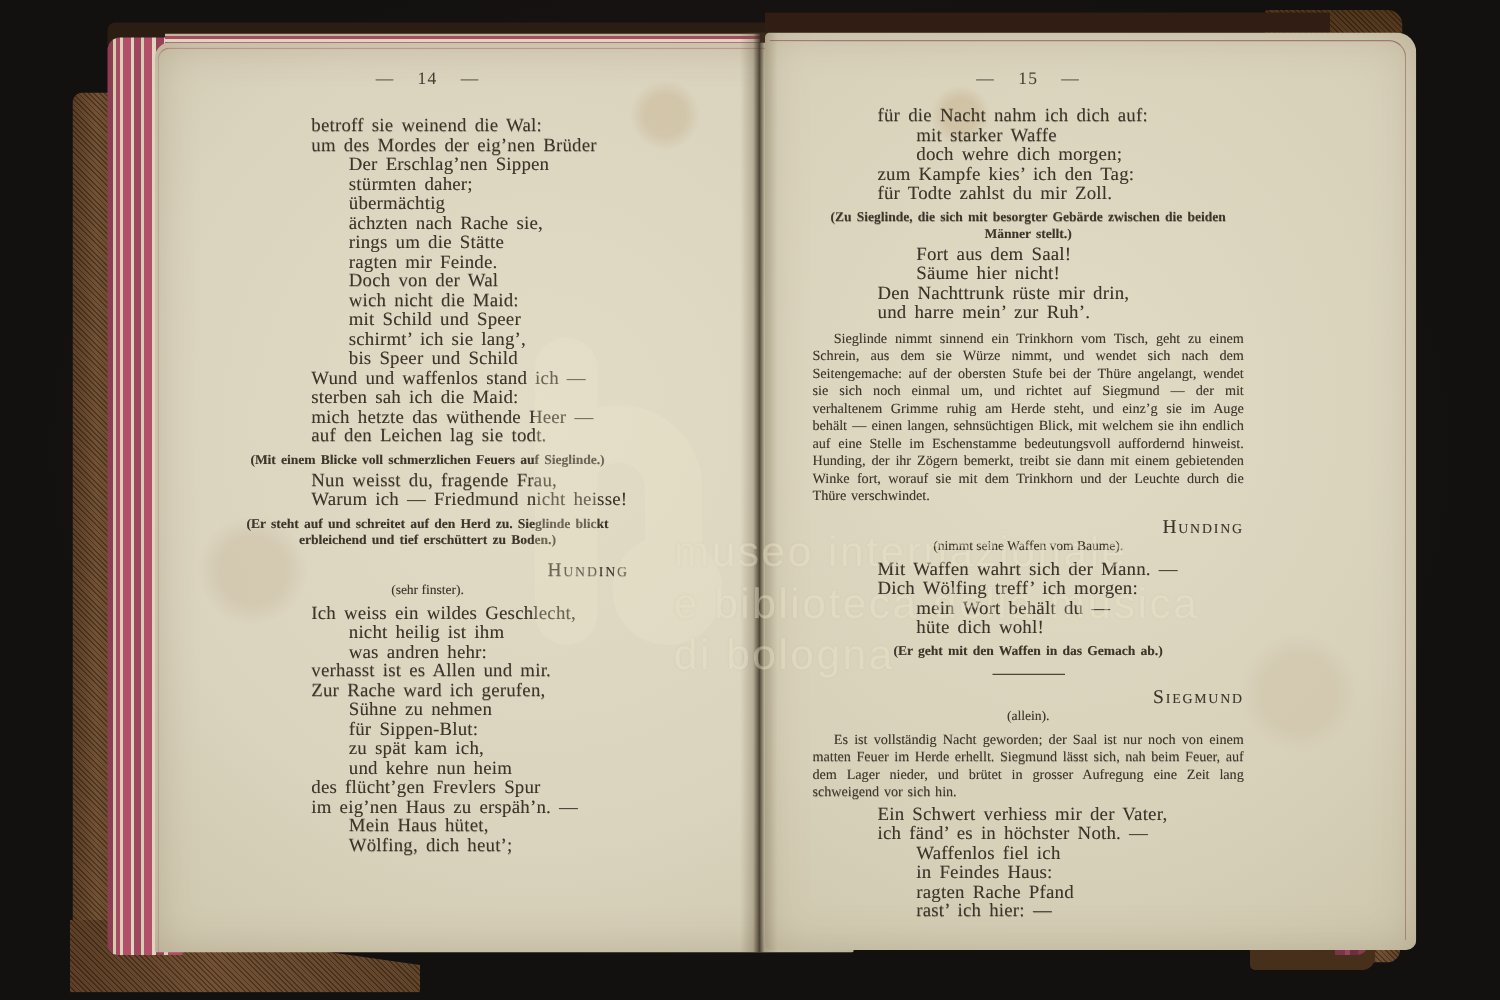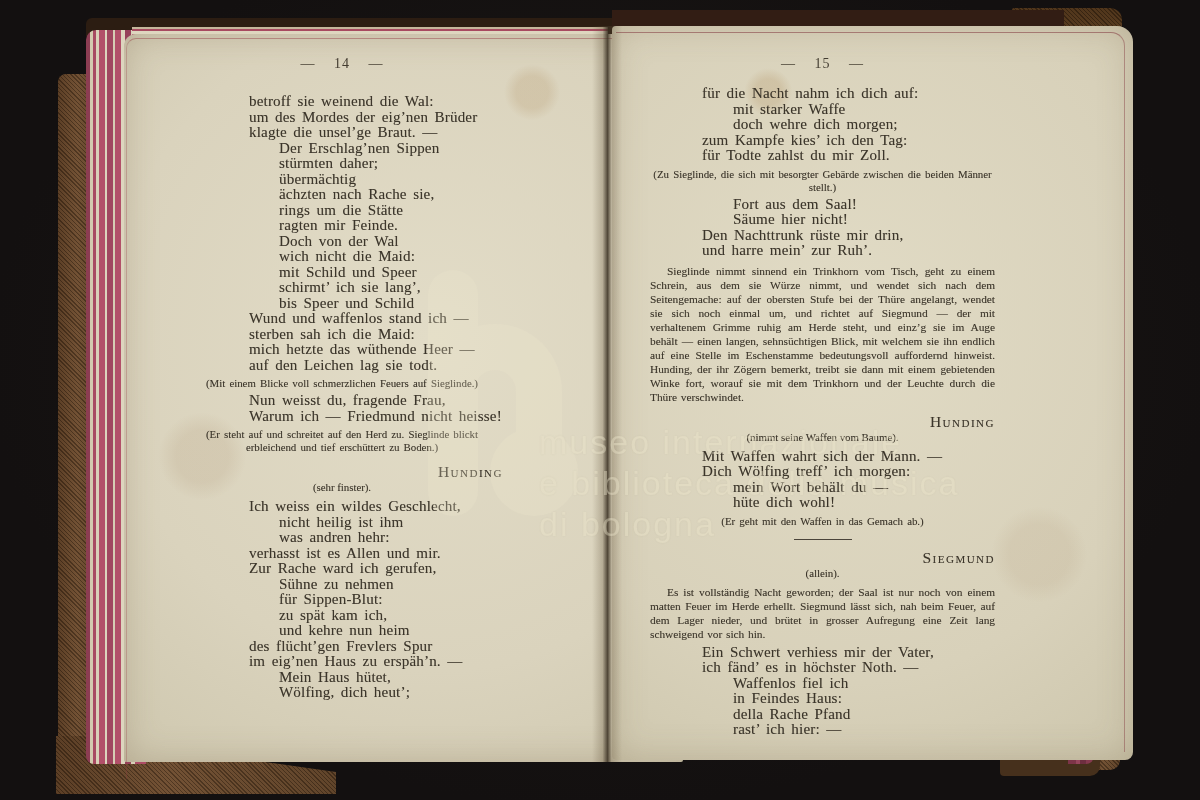--- a/index.html
+++ b/index.html
@@ -73,21 +73,21 @@
   .text-col{position:absolute;}
   .page-left .text-col{left:57px;top:60px;width:322px;}
   .page-right .text-col{left:38px;top:60px;width:345px;}
   .ln{text-shadow:.2px .2px 0 rgba(59,53,42,.35);}
   .v0,.v1{font-size:15px;line-height:15.5px;white-space:nowrap;
     word-spacing:2.5px;letter-spacing:.2px;}
   .page-left .v0{padding-left:68px;}
   .page-left .v1{padding-left:98px;}
   .page-right .v0{padding-left:52px;}
   .page-right .v1{padding-left:83px;}
-  .sd{font-size:10.8px;line-height:13px;text-align:center;margin:4px 0 3px;word-spacing:1.5px;}
+  .sd{font-size:10.8px;line-height:13px;text-align:center;margin:4px 0 3px;word-spacing:1.5px;font-weight:bold;}
   .h{font-variant:small-caps;font-size:15.5px;letter-spacing:1.5px;text-align:right;
     margin-top:9px;line-height:17px;}
   .sub{font-size:10.8px;line-height:13px;text-align:center;margin:1px 0 5px;}
   .p{font-size:11.3px;line-height:14px;text-align:justify;text-indent:17px;
     margin:5px 0 4px;word-spacing:1px;}
   .rule{width:58px;height:0;border-top:1.6px solid #4a443a;margin:11px auto 5px;}
 
   
   .watermark{position:absolute;left:424px;top:262px;width:420px;height:300px;
     z-index:6;pointer-events:none;opacity:.55;}
@@ -118,21 +118,20 @@
 
   <div class="edges-left"></div>
   <div class="edges-top"></div>
   <div class="edges-right"></div>
 
   <div class="page page-left">
     <div class="page-header">— 14 —</div>
     <div class="text-col">
         <div class="ln v0">betroff sie weinend die Wal:</div>
         <div class="ln v0">um des Mordes der eig’nen Brüder</div>
-        <div class="ln v0">klagte die unsel’ge Braut. —</div>
         <div class="ln v1">Der Erschlag’nen Sippen</div>
         <div class="ln v1">stürmten daher;</div>
         <div class="ln v1">übermächtig</div>
         <div class="ln v1">ächzten nach Rache sie,</div>
         <div class="ln v1">rings um die Stätte</div>
         <div class="ln v1">ragten mir Feinde.</div>
         <div class="ln v1">Doch von der Wal</div>
         <div class="ln v1">wich nicht die Maid:</div>
         <div class="ln v1">mit Schild und Speer</div>
         <div class="ln v1">schirmt’ ich sie lang’,</div>
@@ -185,21 +184,21 @@
         <div class="ln v1">hüte dich wohl!</div>
         <div class="ln sd">(Er geht mit den Waffen in das Gemach ab.)</div>
         <div class="ln rule"></div>
         <div class="ln h">Siegmund</div>
         <div class="ln sub">(allein).</div>
         <div class="ln p">Es ist vollständig Nacht geworden; der Saal ist nur noch von einem matten Feuer im Herde erhellt. Siegmund lässt sich, nah beim Feuer, auf dem Lager nieder, und brütet in grosser Aufregung eine Zeit lang schweigend vor sich hin.</div>
         <div class="ln v0">Ein Schwert verhiess mir der Vater,</div>
         <div class="ln v0">ich fänd’ es in höchster Noth. —</div>
         <div class="ln v1">Waffenlos fiel ich</div>
         <div class="ln v1">in Feindes Haus:</div>
-        <div class="ln v1">della Rache Pfand</div>
+        <div class="ln v1">ragten Rache Pfand</div>
         <div class="ln v1">rast’ ich hier: —</div>
       </div>
   </div>
 
   <div class="gutter"></div>
 
   <div class="watermark">
     <div class="wm-logo">
       <div class="wm-arch"></div>
       <div class="wm-bar"></div>

